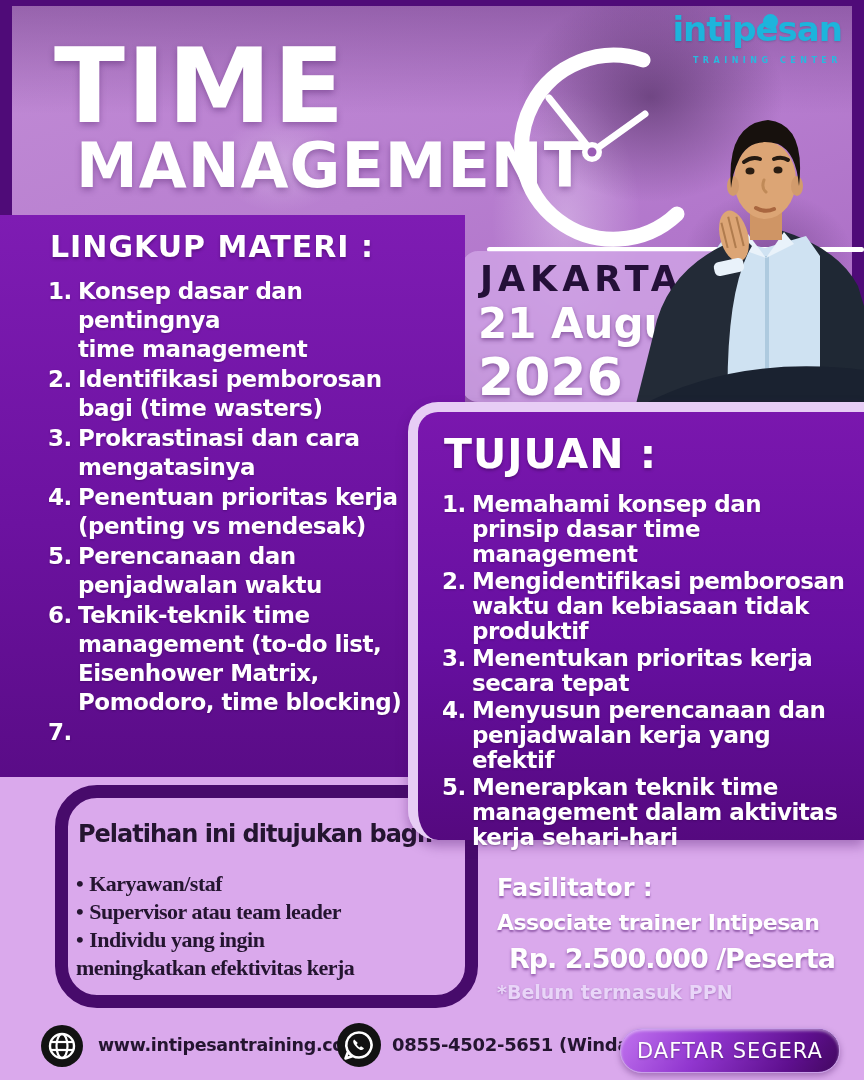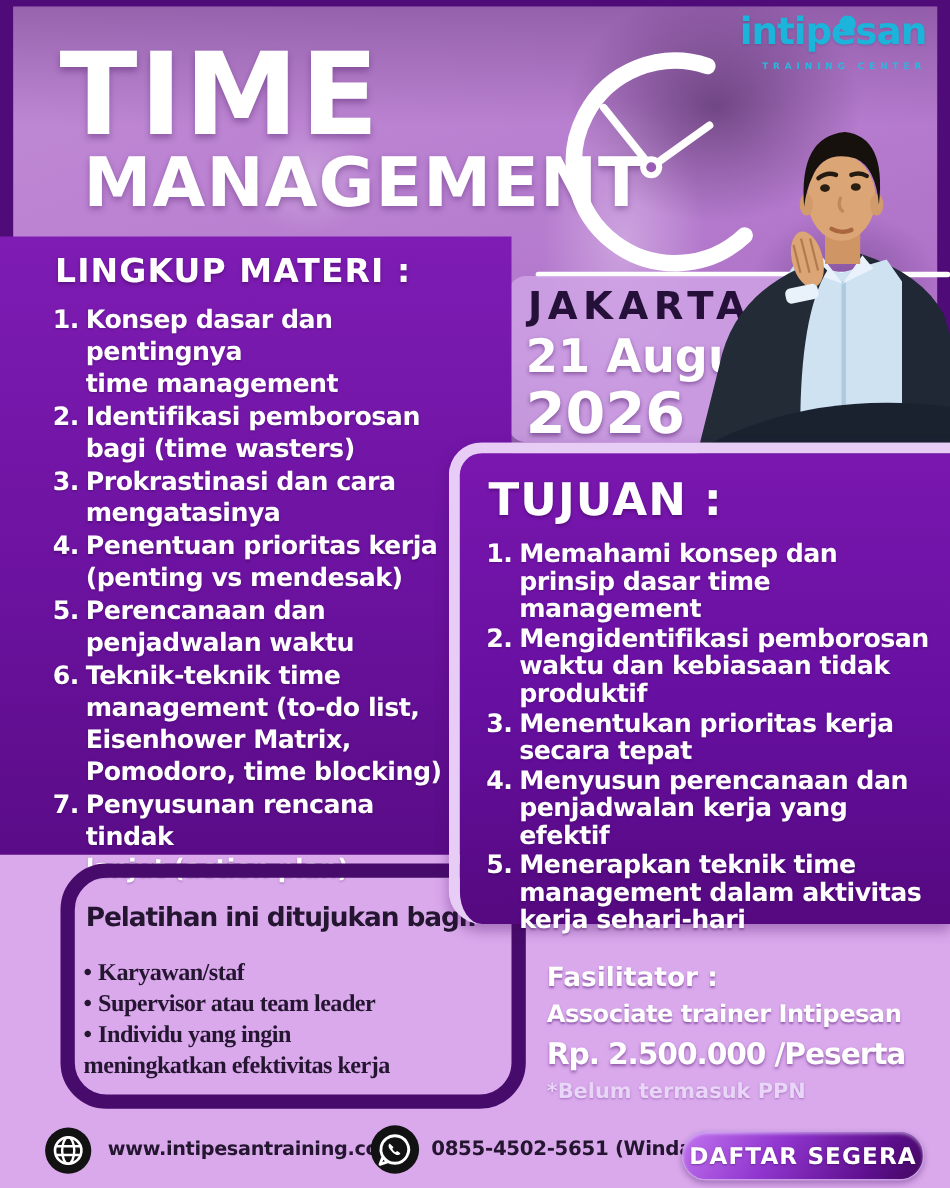--- a/index.html
+++ b/index.html
@@ -86,34 +86,34 @@
   }
   .aud-head{position:absolute;left:10px;top:22px;font-size:24px;font-weight:bold;color:#241530;letter-spacing:-1px;}
   .aud-list{position:absolute;left:8px;top:72px;width:390px;color:#241530;}
   .aud-item{font-size:22px;font-weight:bold;line-height:28px;letter-spacing:-0.5px;white-space:pre-line;font-family:Liberation Serif, serif;}
   .aud-item .blt{margin-right:6px;}
 
   
   .facilitator{left:497px;top:874px;z-index:5;color:#ffffff;}
   .fa-label{font-size:24px;font-weight:bold;text-shadow:0 2px 2px rgba(90,30,120,.55);}
   .fa-name{font-size:22px;font-weight:bold;margin-top:8px;letter-spacing:-0.5px;text-shadow:0 2px 2px rgba(90,30,120,.55);}
-  .fa-price{font-size:27px;font-weight:bold;margin-top:8px;letter-spacing:-1px;text-shadow:0 2px 3px rgba(90,30,120,.6);}
+  .fa-price{font-size:27px;font-weight:bold;margin-top:8px;letter-spacing:-1px;text-shadow:0 2px 3px rgba(90,30,120,.6);margin-left:12px;}
   .fa-note{font-size:19px;font-weight:bold;margin-top:7px;color:#e9d5f8;text-shadow:0 1px 2px rgba(90,30,120,.4);}
 
   
   .ft-icon{z-index:5;}
   .ft-site{left:98px;top:1035px;font-size:17.5px;font-weight:bold;color:#241530;z-index:5;letter-spacing:-0.3px;}
   .ft-phone{left:392px;top:1034px;font-size:18px;font-weight:bold;color:#241530;z-index:5;letter-spacing:-0.3px;}
   .cta-btn{
     left:620px;top:1028px;width:218px;height:43px;z-index:5;border-radius:22px;
     background:linear-gradient(125deg,#c173ef 0%,#9136cf 38%,#5e0f8e 78%,#42085f 100%);
     border:1px solid #c9a0e8;
     box-shadow:inset 0 2px 3px rgba(255,255,255,.45), 0 3px 6px rgba(60,10,90,.35);
     display:flex;align-items:center;justify-content:center;
-    color:#ffffff;font-size:21px;font-weight:bold;letter-spacing:1px;cursor:pointer;
+    color:#ffffff;font-size:21px;font-weight:normal;letter-spacing:1px;cursor:pointer;
     text-shadow:0 1px 2px rgba(40,0,60,.4);
   }
 </style>
 </head>
 <body>
 
 <div class="abs frame-dark"></div>
 <div class="abs header-photo"></div>
 
 <div class="abs logo">
@@ -197,22 +197,21 @@
 (penting vs mendesak)</span></li>
 
       <li><span class="num">5.</span><span>Perencanaan dan
 penjadwalan waktu</span></li>
 
       <li><span class="num">6.</span><span>Teknik-teknik time
 management (to-do list,
 Eisenhower Matrix,
 Pomodoro, time blocking)</span></li>
 
-      <li><span class="num">7.</span><span>Penyusunan rencana tindak
-lanjut (action plan)</span></li>
+      <li><span class="num">7.</span></li>
     </ol>
 </div>
 
 <div class="abs tujuan-panel">
   <div class="tj-head">TUJUAN :</div>
   <ol class="abs num-list tj-list" style="color:#fff">
 
       <li><span class="num">1.</span><span>Memahami konsep dan
 prinsip dasar time
 management</span></li>

